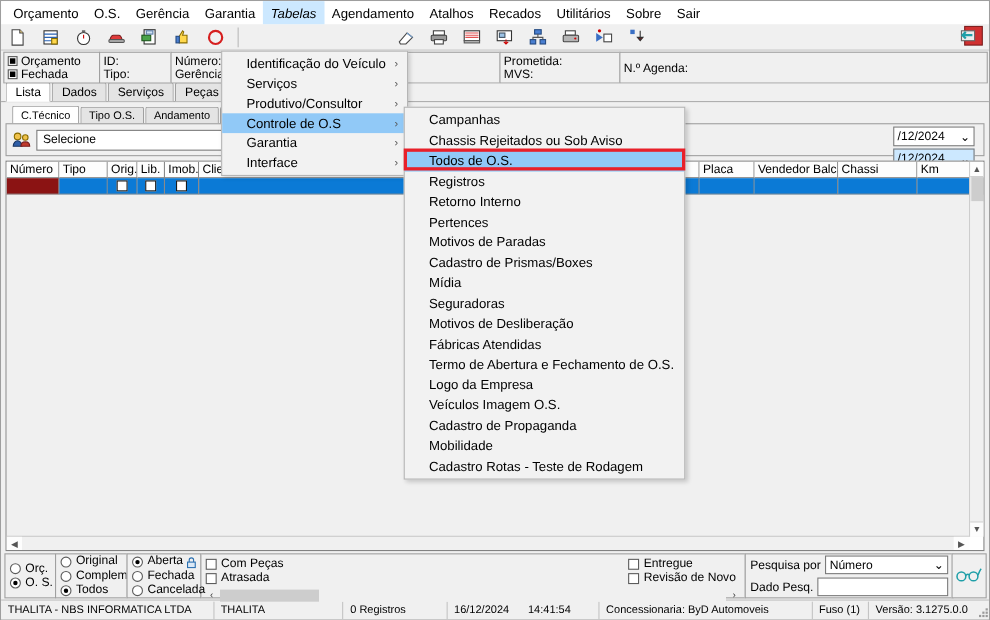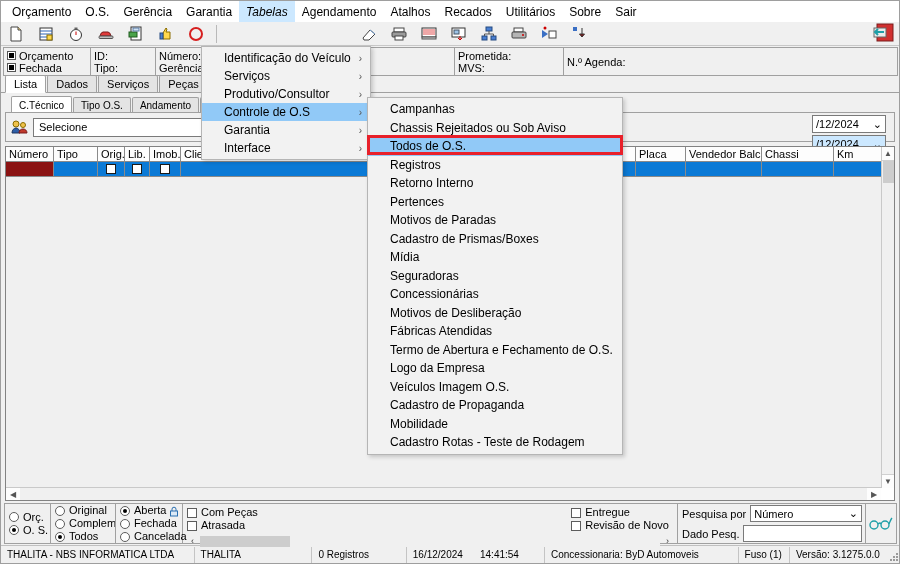--- a/index.html
+++ b/index.html
@@ -718,21 +718,20 @@
     <div class="mi">Campanhas</div>
     <div class="mi">Chassis Rejeitados ou Sob Aviso</div>
     <div class="mi hl">Todos de O.S.</div>
     <div class="mi">Registros</div>
     <div class="mi">Retorno Interno</div>
     <div class="mi">Pertences</div>
     <div class="mi">Motivos de Paradas</div>
     <div class="mi">Cadastro de Prismas/Boxes</div>
     <div class="mi">Mídia</div>
     <div class="mi">Seguradoras</div>
-    <div class="mi">Concessionárias</div>
     <div class="mi">Motivos de Desliberação</div>
     <div class="mi">Fábricas Atendidas</div>
     <div class="mi">Termo de Abertura e Fechamento de O.S.</div>
     <div class="mi">Logo da Empresa</div>
     <div class="mi">Veículos Imagem O.S.</div>
     <div class="mi">Cadastro de Propaganda</div>
     <div class="mi">Mobilidade</div>
     <div class="mi">Cadastro Rotas - Teste de Rodagem</div>
   </div>
 

